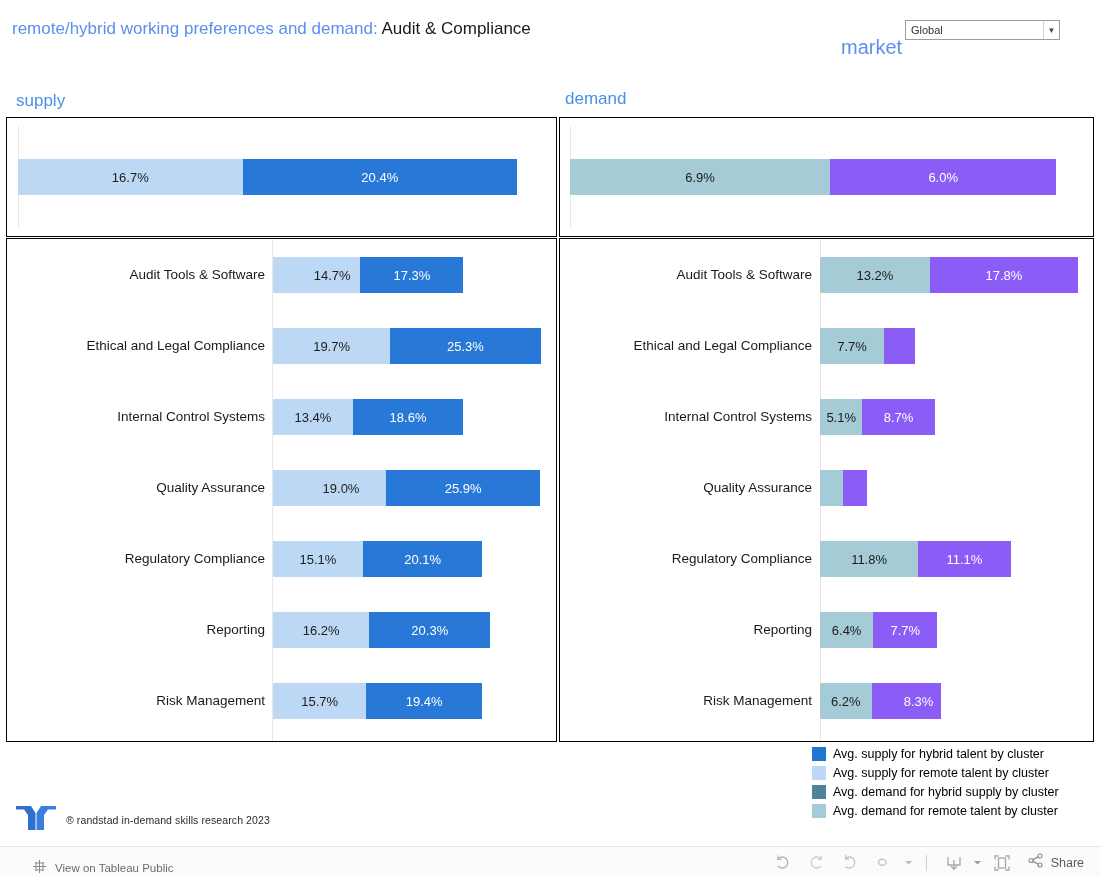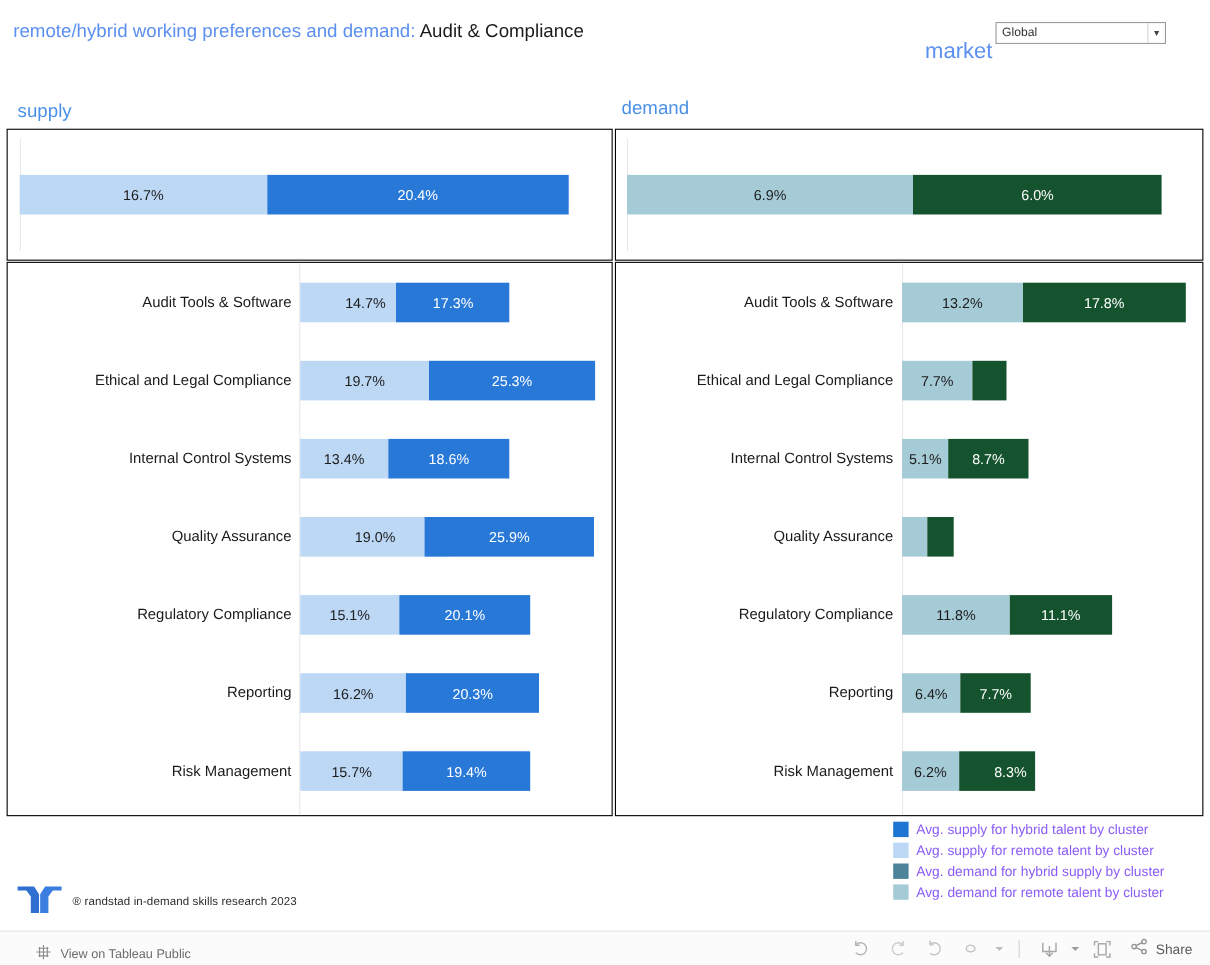--- a/index.html
+++ b/index.html
@@ -58,33 +58,33 @@
   
   .bar-row { position: absolute; height: 36px; }
   .seg {
     position: absolute; top: 0; height: 36px;
     display: flex; align-items: center; justify-content: center;
     font-size: 13px; white-space: nowrap; overflow: hidden;
   }
   .seg.light-supply  { background: #bcd8f5; color: #1c1c1c; }
   .seg.dark-supply   { background: #2878d8; color: #ffffff; }
   .seg.light-demand  { background: #a5cbd6; color: #1c1c1c; }
-  .seg.dark-demand   { background: #14532d; color: #ffffff; }
+  .seg.dark-demand   { background: #8b5cf6; color: #ffffff; }
 
   .row-label {
     position: absolute; height: 36px; line-height: 36px;
     font-size: 13.5px; color: #1a1a1a; text-align: right;
     white-space: nowrap;
   }
 
   
   #legend { position: absolute; left: 812px; top: 744px; width: 285px; }
   .legend-item { display: flex; align-items: center; height: 19px; }
   .legend-swatch { width: 14px; height: 14px; margin-right: 7px; flex: 0 0 14px; }
-  .legend-text { font-size: 12.5px; color: #8b5cf6; white-space: nowrap; }
+  .legend-text { font-size: 12.5px; color: #000000; white-space: nowrap; }
 
   
   #footer-logo { position: absolute; left: 14px; top: 800px; width: 44px; height: 36px; }
   #footer-credit {
     position: absolute; left: 66px; top: 814px;
     font-size: 10.5px; color: #2b2b2b; letter-spacing: 0.1px;
   }
 
   
   #toolbar {

